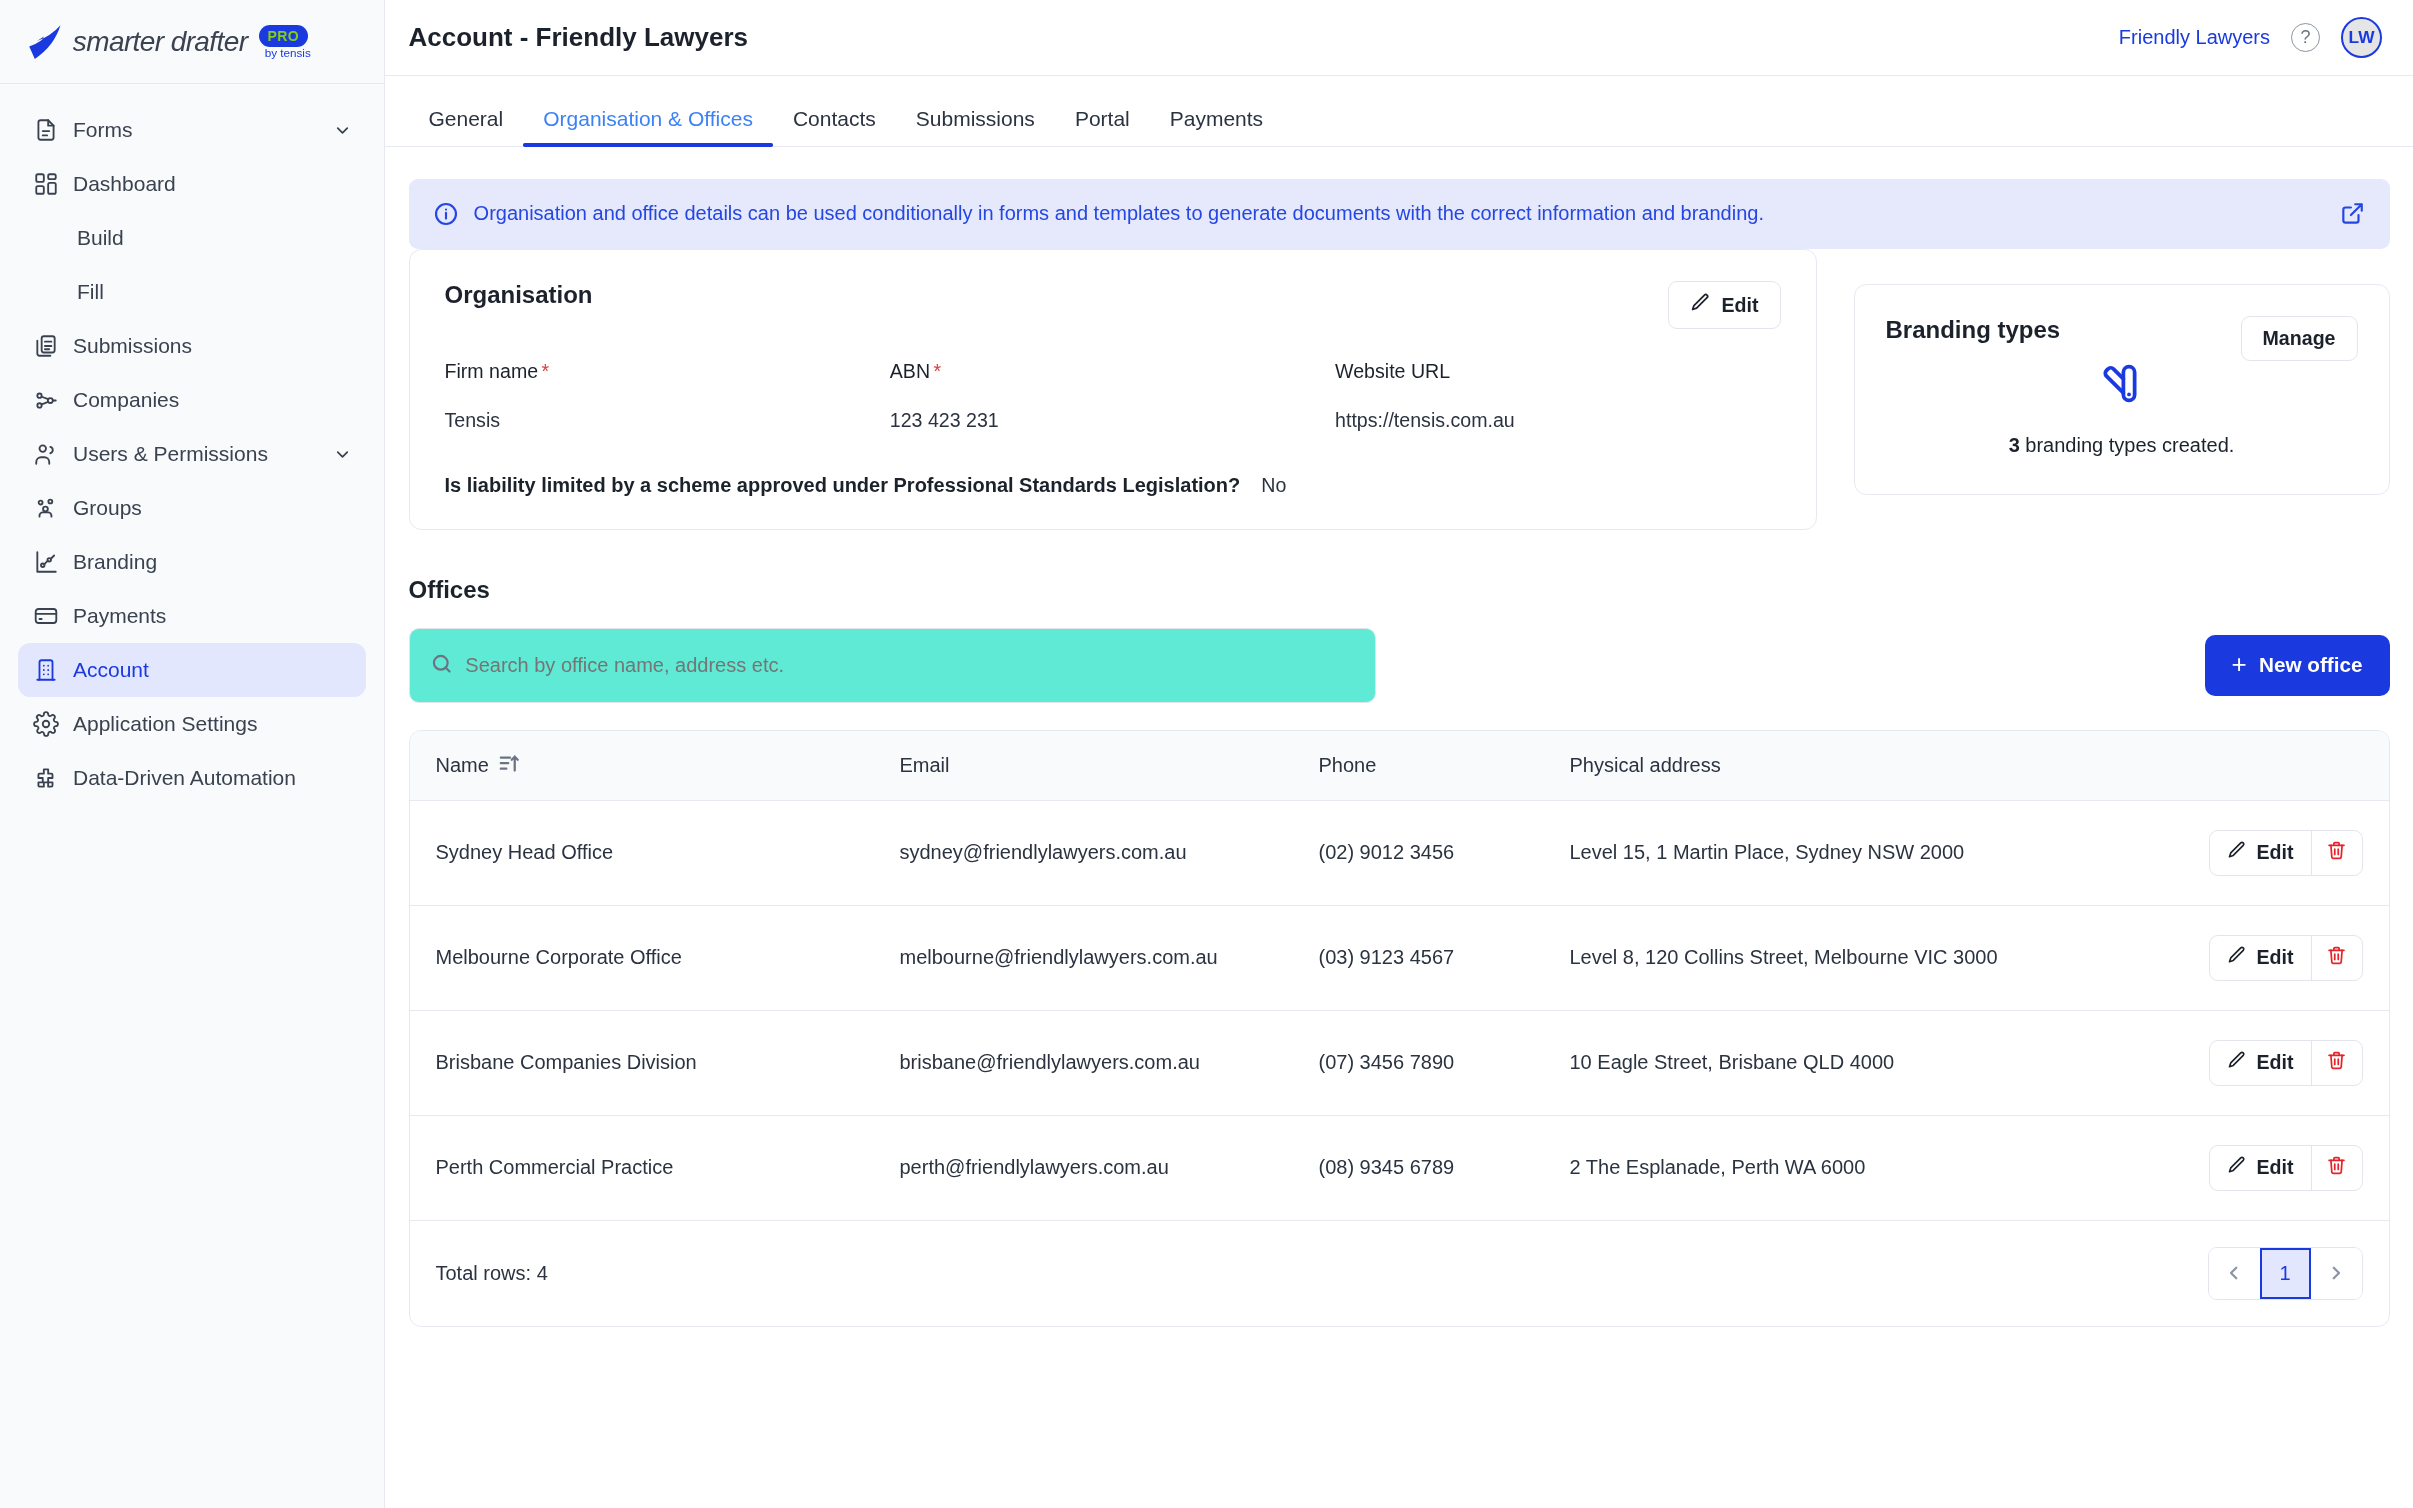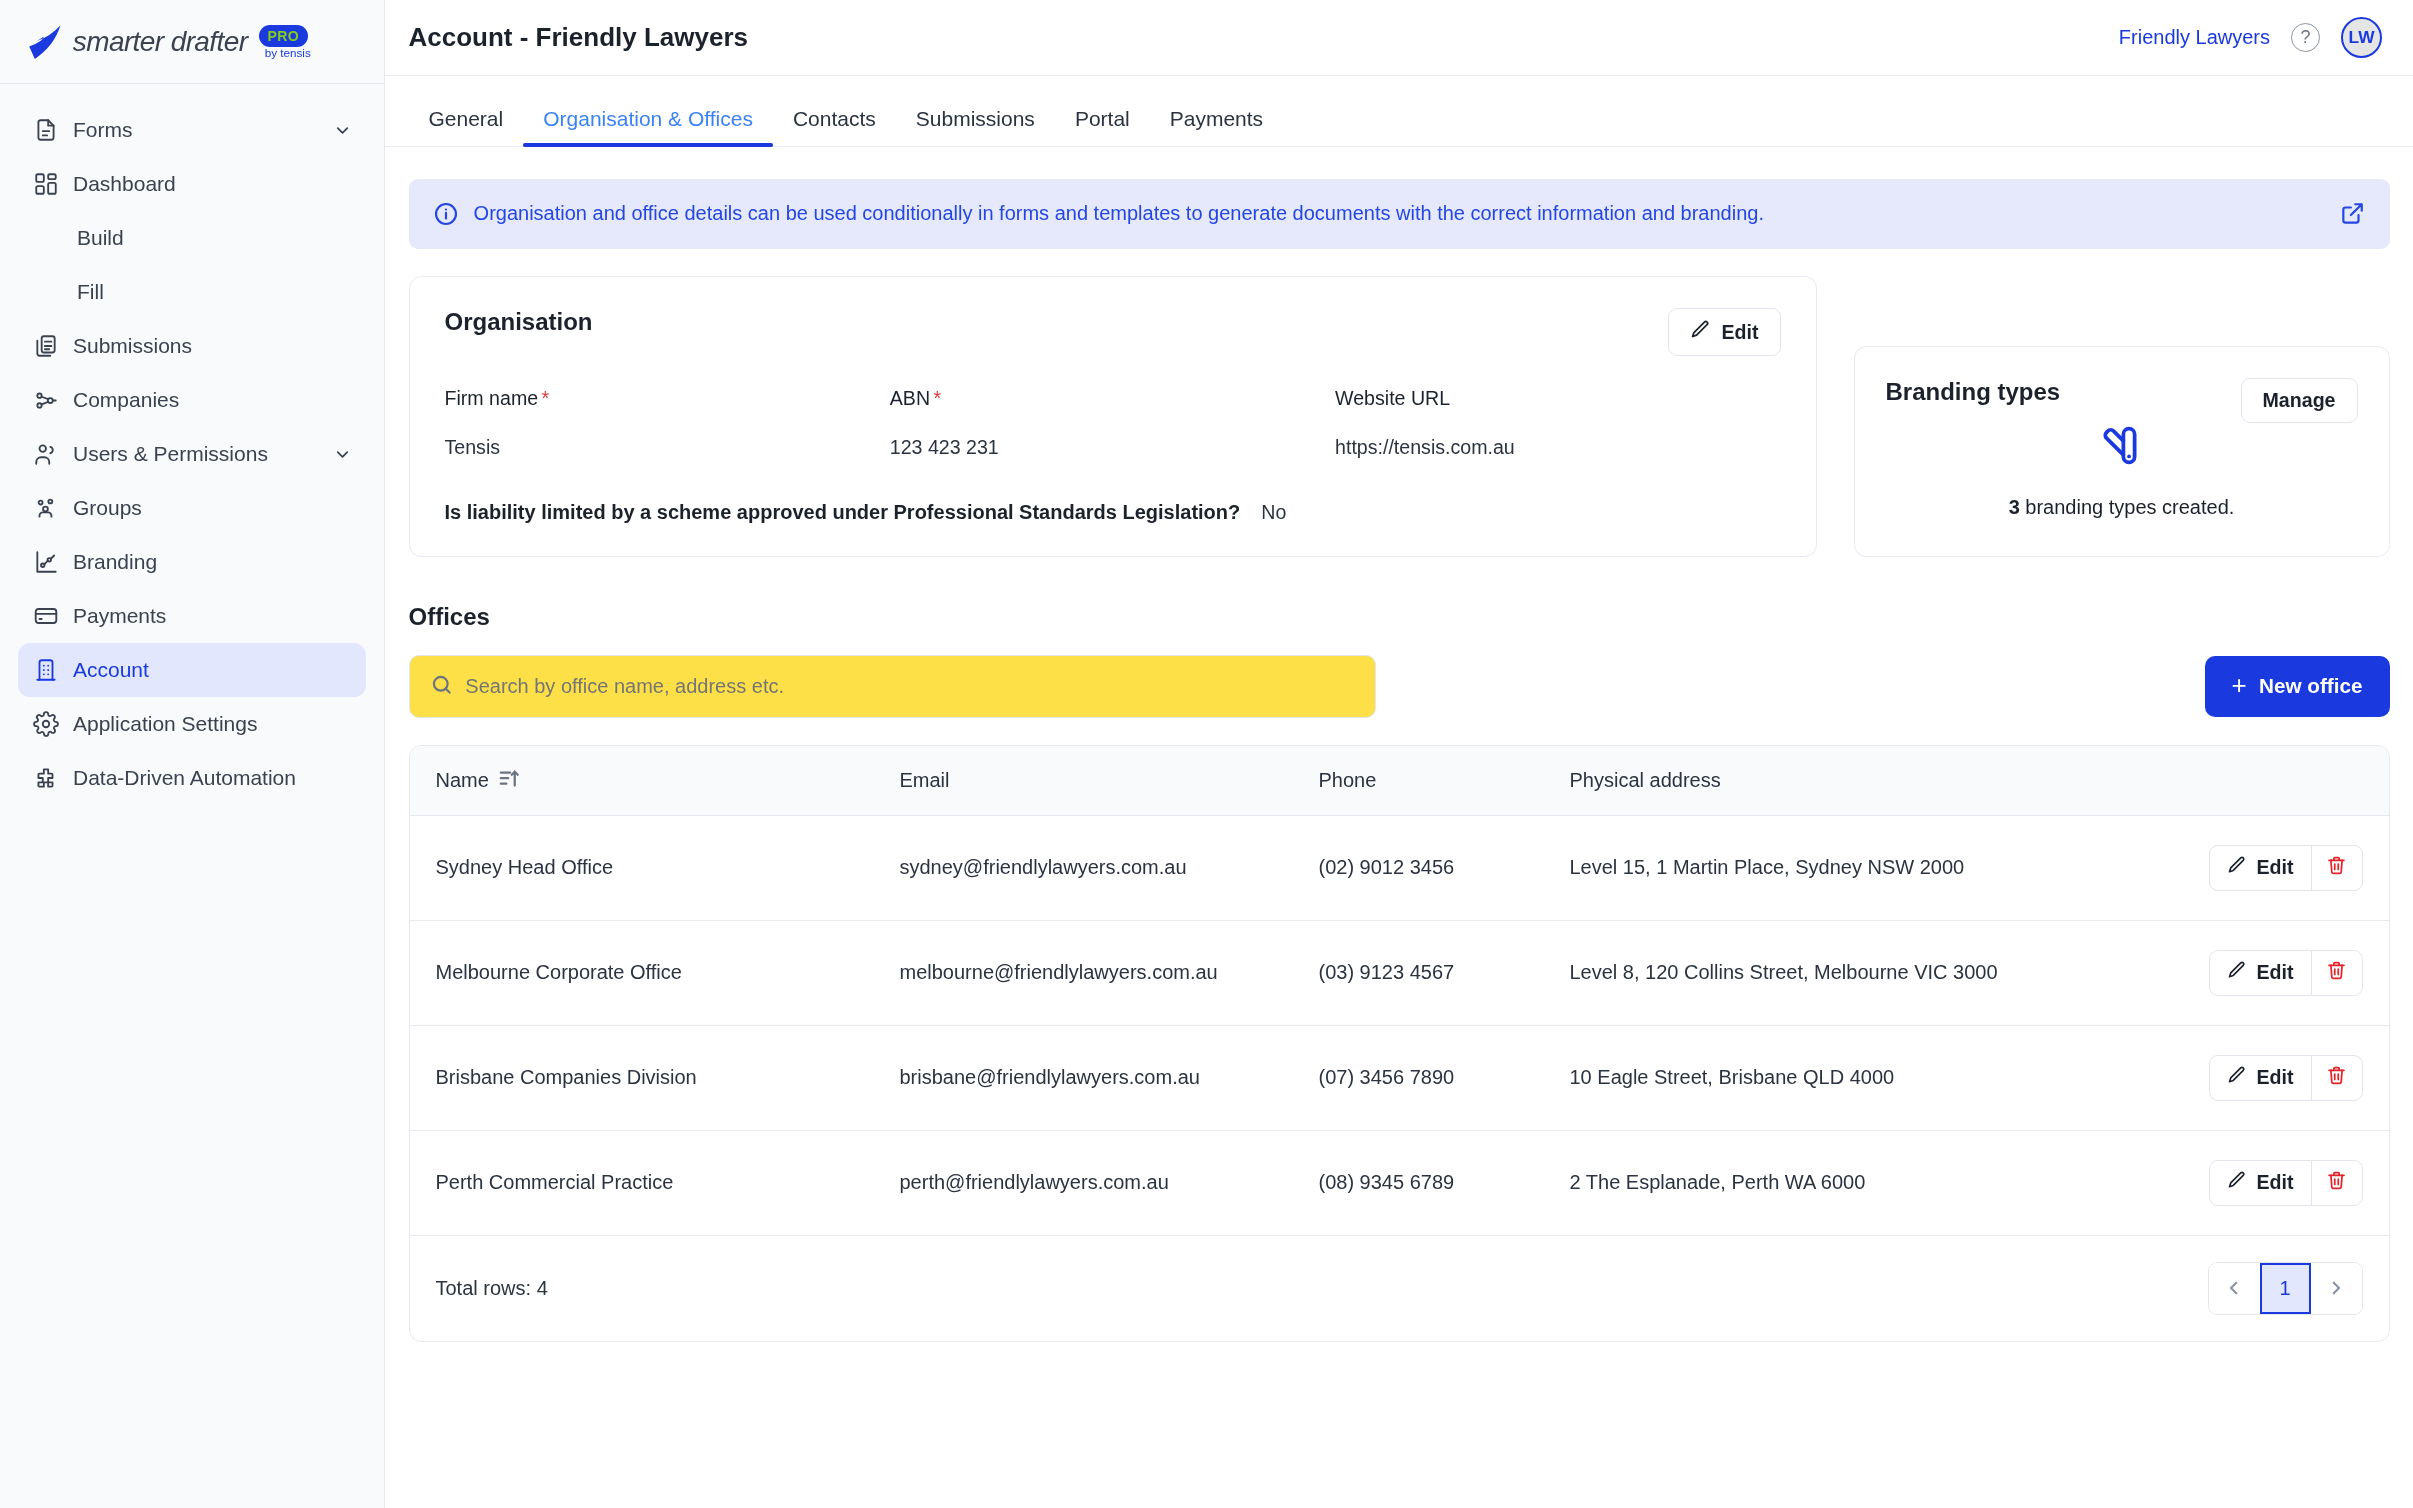--- a/index.html
+++ b/index.html
@@ -86,21 +86,21 @@
   .banner {
     margin-top: 32px; background: #e5e9fb; border-radius: 9px;
     display: flex; align-items: center; gap: 14.5px; padding: 22.3px 24.6px;
   }
   .banner-ico { width: 26px; height: 26px; flex: 0 0 26px; }
   .banner-ico svg, .banner-ext svg { width: 26px; height: 26px; stroke: #2446e3; stroke-width: 2; fill: none; stroke-linecap: round; stroke-linejoin: round; }
   .banner-text { font-size: 20px; color: #2446e3; }
   .banner-ext { margin-left: auto; width: 26px; height: 26px; cursor: pointer; }
 
   
-  .cards { display: flex; gap: 37px; margin-top: 27px; align-items: flex-end; }
+  .cards { display: flex; gap: 37px; align-items: center; }
   .card { border: 1.7px solid #e6eaf0; border-radius: 12.3px; background: #fff; }
   .card-org { flex: 1 1 auto; padding: 31px 35px 32px; min-width: 0; }
   .card-brand { flex: 0 0 536px; padding: 31px 31px 22.3px; display: flex; flex-direction: column; }
   .card-head { display: flex; align-items: flex-start; }
   .card-title { font-size: 24px; font-weight: 700; color: #1c222c; }
   .btn-outline {
     margin-left: auto; border: 1.7px solid #e2e6ec; background: #fff; border-radius: 9px;
     padding: 10px 21px; font-size: 19.6px; font-weight: 700; color: #1c222c;
     display: flex; align-items: center; gap: 10px; cursor: pointer; white-space: nowrap;
   }
@@ -116,22 +116,22 @@
 
   .brand-body { flex: 1; display: flex; flex-direction: column;
     align-items: center; justify-content: center; gap: 26px; padding-bottom: 14.5px; }
   .brand-ico svg { width: 45px; height: 45px; stroke: #1a3ae0; stroke-width: 2; fill: none; stroke-linecap: round; stroke-linejoin: round; }
   .brand-count { font-size: 20px; color: #1c222c; }
   .brand-count b { font-weight: 700; }
 
   
   .offices-title { font-size: 24px; font-weight: 700; color: #1c222c; margin-top: 46px; }
   .search-row { display: flex; align-items: center; margin-top: 23.5px; }
-  .search-box { flex: 0 0 967px; height: 63px; border: 1.7px solid #e2e6ec; border-radius: 10px;
-    display: flex; align-items: center; gap: 12.3px; padding: 0 20px; background: #fde047; }
+  .search-box { flex: 0 0 967px; height: 75px; border: 1.7px solid #e2e6ec; border-radius: 10px;
+    display: flex; align-items: center; gap: 12.3px; padding: 0 20px; background: #5eead4; }
   .search-box svg { width: 23.5px; height: 23.5px; stroke: #6b7480; stroke-width: 2.2; fill: none; stroke-linecap: round; }
   .search-input { border: 0; outline: 0; font-size: 20px; color: #6b7480; width: 100%;
     font-family: "Liberation Sans", sans-serif; background: transparent; }
   .btn-primary { margin-left: auto; background: #1a3ae0; color: #fff; border: 0;
     border-radius: 10px; height: 61px; padding: 0 27px; font-size: 20.7px; font-weight: 700;
     display: flex; align-items: center; gap: 12.3px; cursor: pointer; font-family: "Liberation Sans", sans-serif; }
   .btn-primary .plus { font-size: 26px; font-weight: 400; line-height: 1; position: relative; top: -1.1px; }
 
   
   .table-wrap { margin-top: 27px; border: 1.7px solid #e6eaf0; border-radius: 12.3px; overflow: hidden; }

